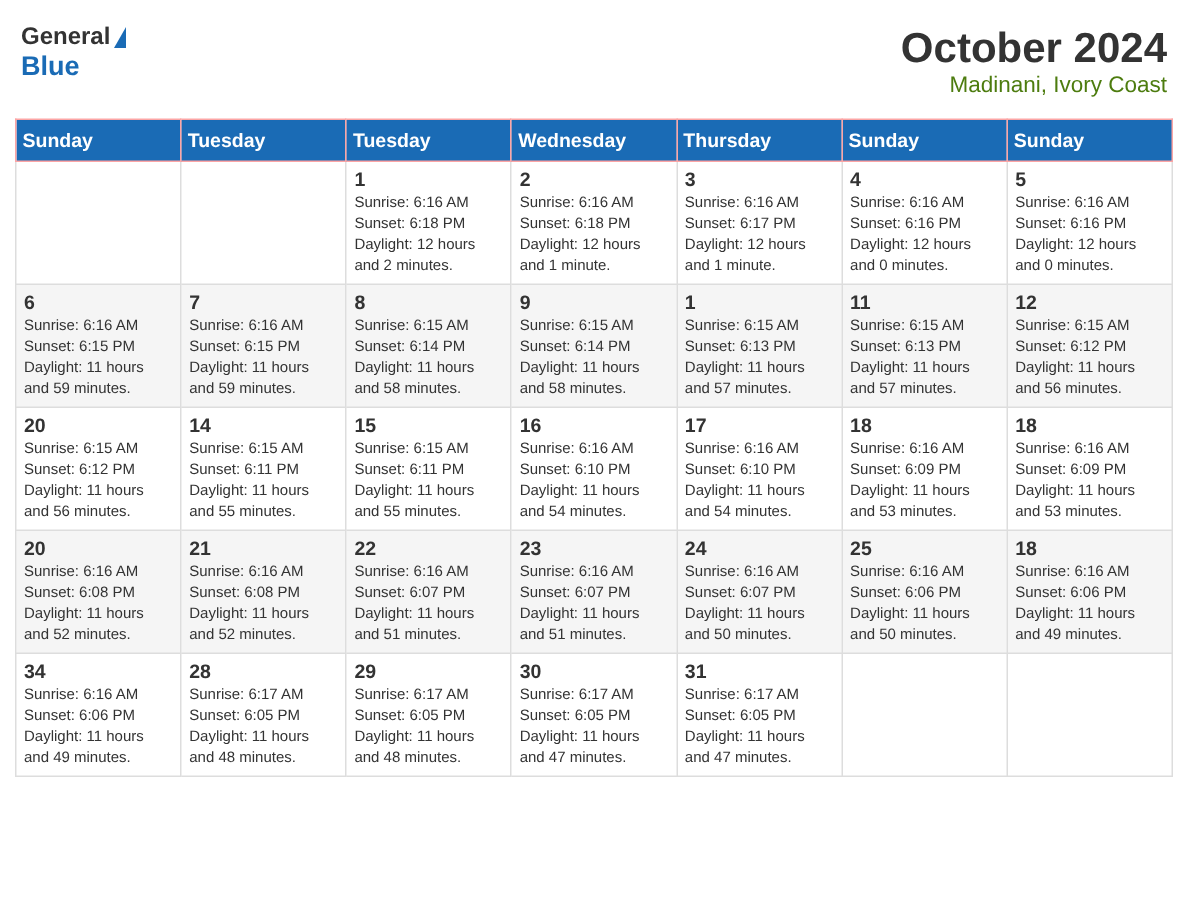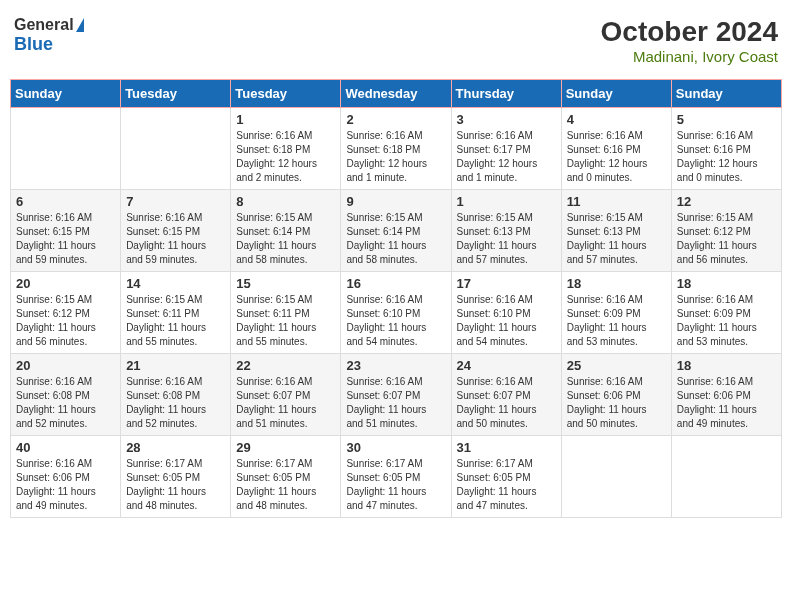--- a/index.html
+++ b/index.html
@@ -316,21 +316,21 @@
         <td>
           <span class="day-num">18</span>
           <div class="cell-info" style="white-space: pre-line;">Sunrise: 6:16 AM
 Sunset: 6:06 PM
 Daylight: 11 hours
 and 49 minutes.</div>
         </td>
       </tr>
       <tr>
         <td>
-          <span class="day-num">40</span>
+          <span class="day-num">34</span>
           <div class="cell-info" style="white-space: pre-line;">Sunrise: 6:16 AM
 Sunset: 6:06 PM
 Daylight: 11 hours
 and 49 minutes.</div>
         </td>
         <td>
           <span class="day-num">28</span>
           <div class="cell-info" style="white-space: pre-line;">Sunrise: 6:17 AM
 Sunset: 6:05 PM
 Daylight: 11 hours

